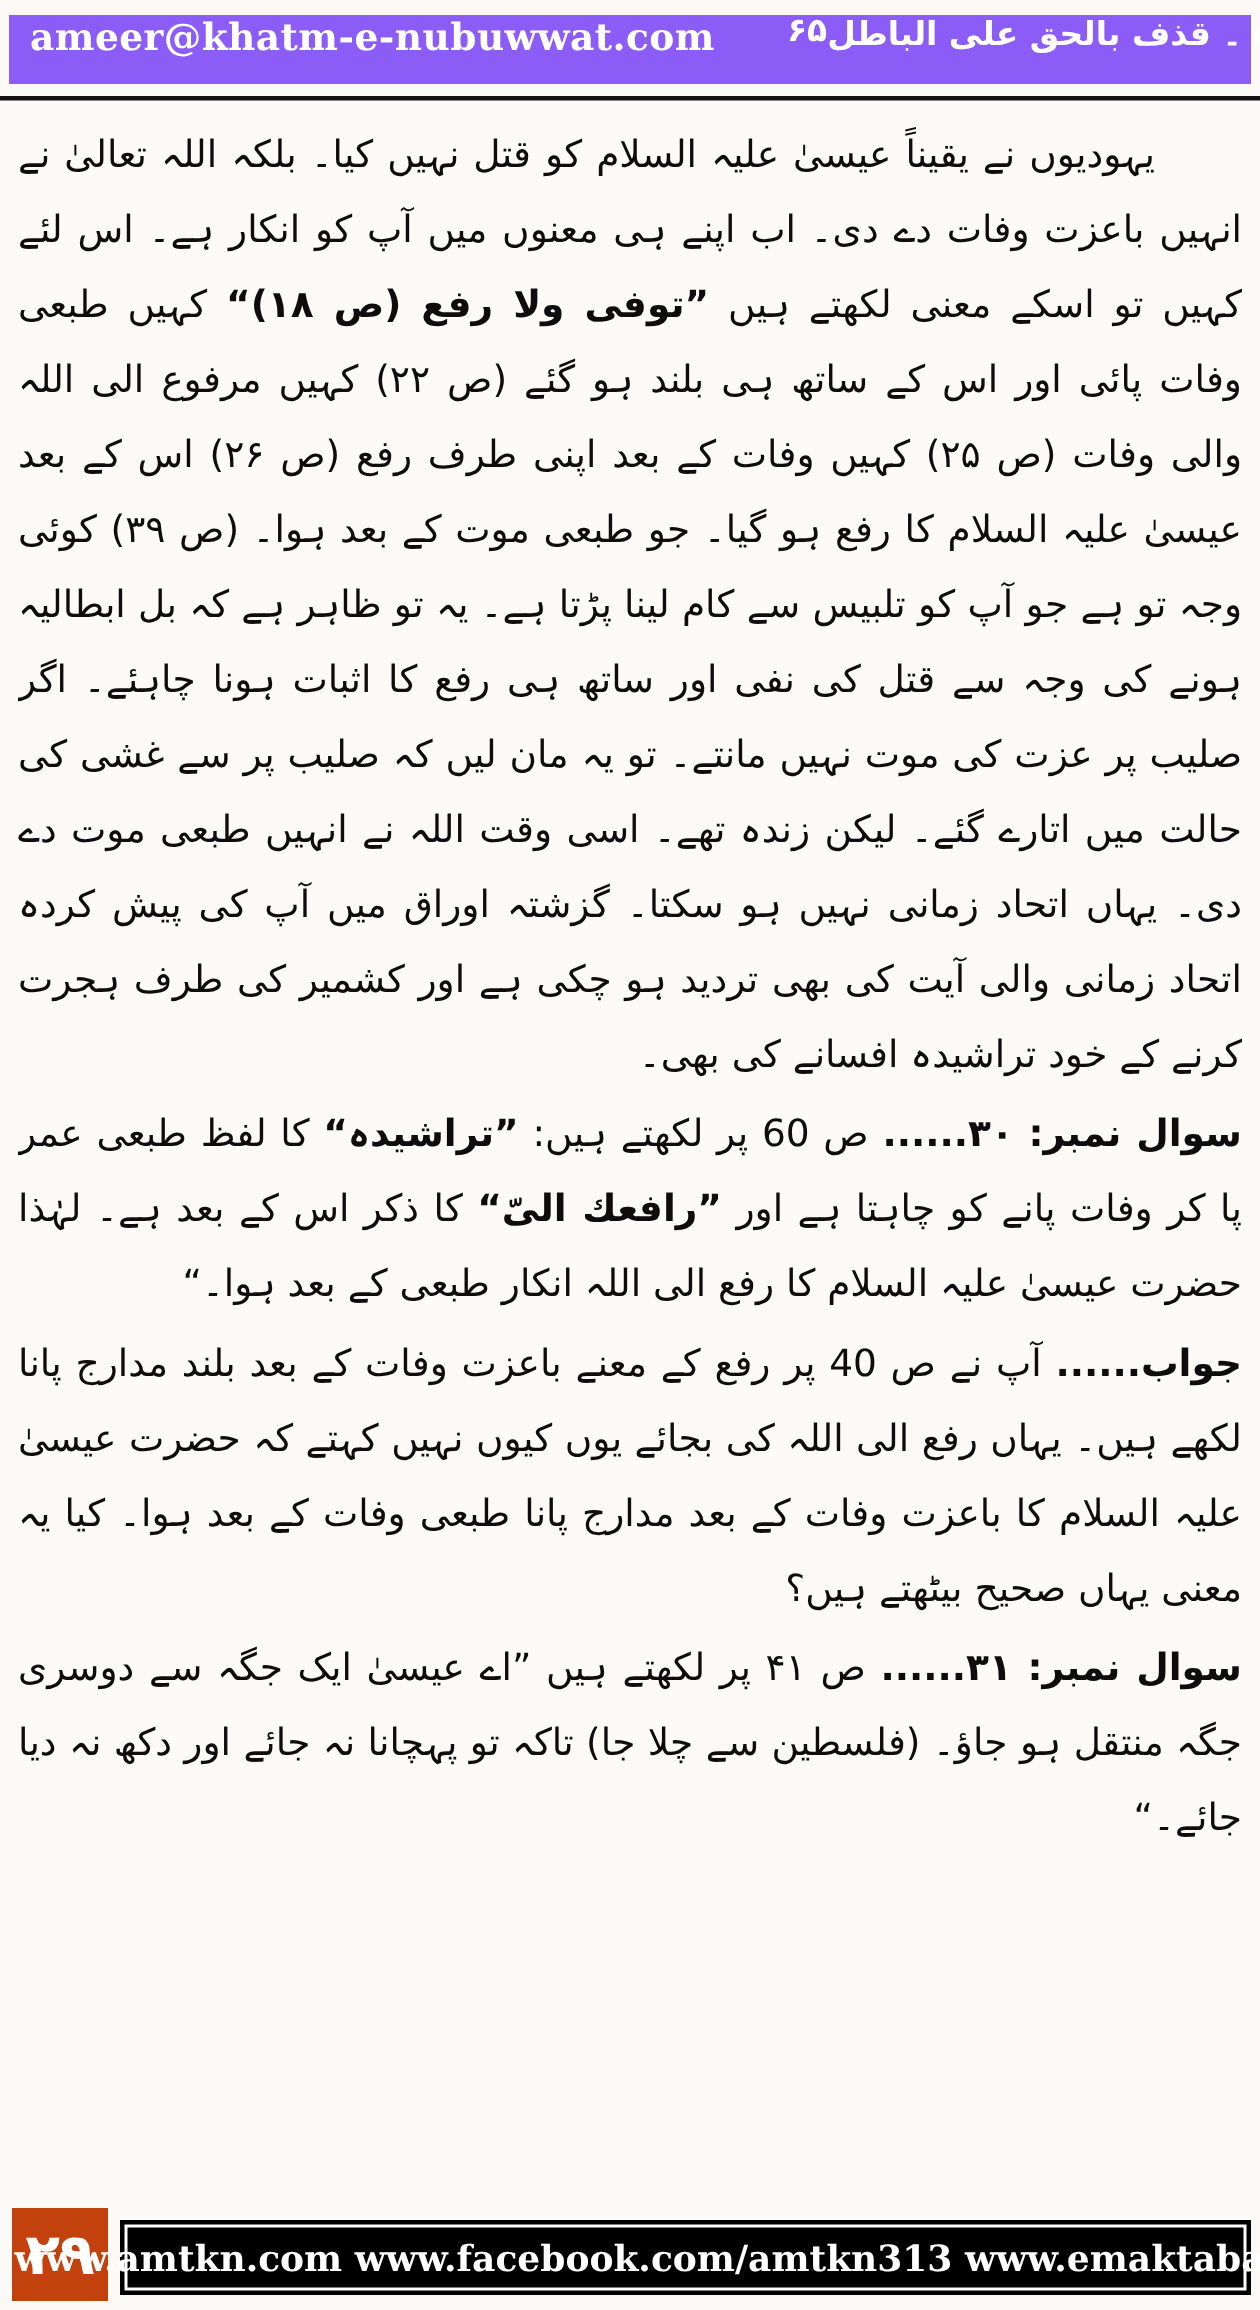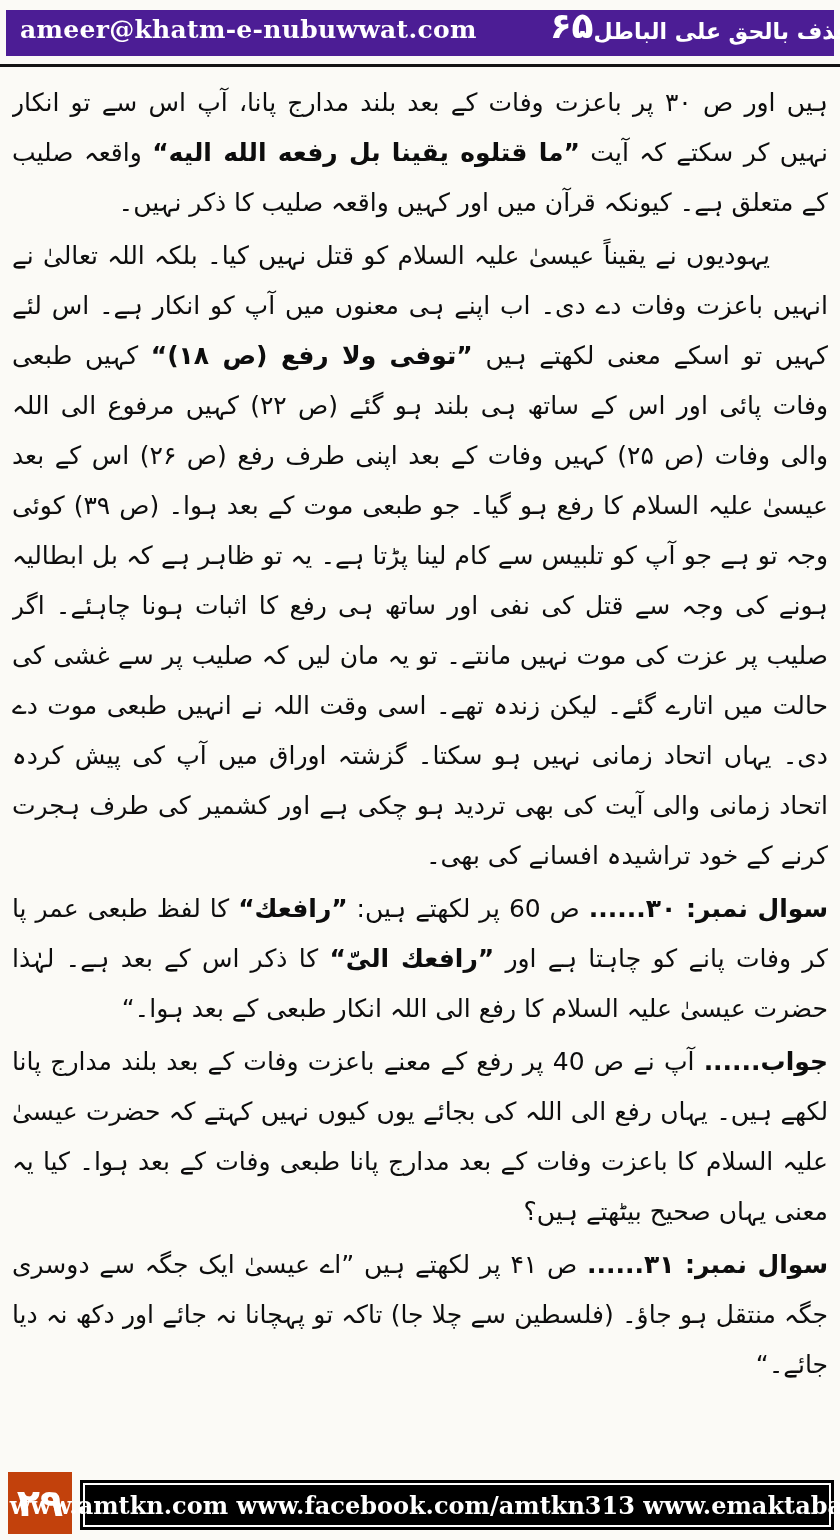--- a/index.html
+++ b/index.html
@@ -5,29 +5,29 @@
   * { margin:0; padding:0; box-sizing:border-box; }
   html,body { background:#d9d9d6; }
   .page {
     width:840px; height:1540px; margin:0 auto; position:relative;
     background:#fbfaf6; overflow:hidden;
     font-family:"DejaVu Sans", sans-serif; color:#0d0d0d;
   }
   
   .header-bar {
     position:absolute; top:10px; left:6px; right:6px; height:46px;
-    background:#4c1d95; color:#ffffff;
-    display:flex; align-items:flex-end; padding:12px 14px;
+    background:#8b5cf6; color:#ffffff;
+    display:flex; align-items:flex-start; padding:0 14px;
   }
   .header-email {
     font-family:"DejaVu Serif", serif; font-weight:bold;
     font-size:25px; letter-spacing:0.3px; white-space:nowrap;
   }
   .header-page-num {
-    font-size:36px; font-weight:bold; margin-left:73px; line-height:1;
+    font-size:22px; font-weight:bold; margin-left:48px; line-height:1;
     direction:rtl;
   }
   .header-title {
     margin-left:auto; direction:rtl; font-size:22px; font-weight:bold;
     white-space:nowrap;
   }
   .header-rule {
     position:absolute; top:64px; left:0; right:0; height:3px; background:#141414;
   }
   
@@ -60,23 +60,22 @@
   <header>
     <div class="header-bar">
       <span class="header-email">ameer@khatm-e-nubuwwat.com</span>
       <span class="header-page-num">۶۵</span>
       <span class="header-title">احتساب جلد ۵ ۔ قذف بالحق علی الباطل</span>
     </div>
     <div class="header-rule"></div>
   </header>
 
   <main class="body-text" id="paragraphs">
-      <p class="para"><span>ہیں اور ص ۳۰ پر باعزت وفات کے بعد بلند مدارج پانا، آپ اس سے تو انکار نہیں کر سکتے کہ آیت </span><span class="bold">”ما قتلوه يقينا بل رفعه الله اليه“</span><span> واقعہ صلیب کے متعلق ہے۔ کیونکہ قرآن میں اور کہیں واقعہ صلیب کا ذکر نہیں۔</span></p>
       <p class="para indent"><span>یہودیوں نے یقیناً عیسیٰ علیہ السلام کو قتل نہیں کیا۔ بلکہ اللہ تعالیٰ نے انہیں باعزت وفات دے دی۔ اب اپنے ہی معنوں میں آپ کو انکار ہے۔ اس لئے کہیں تو اسکے معنی لکھتے ہیں </span><span class="bold">”توفی ولا رفع (ص ۱۸)“</span><span> کہیں طبعی وفات پائی اور اس کے ساتھ ہی بلند ہو گئے (ص ۲۲) کہیں مرفوع الی اللہ والی وفات (ص ۲۵) کہیں وفات کے بعد اپنی طرف رفع (ص ۲۶) اس کے بعد عیسیٰ علیہ السلام کا رفع ہو گیا۔ جو طبعی موت کے بعد ہوا۔ (ص ۳۹) کوئی وجہ تو ہے جو آپ کو تلبیس سے کام لینا پڑتا ہے۔ یہ تو ظاہر ہے کہ بل ابطالیہ ہونے کی وجہ سے قتل کی نفی اور ساتھ ہی رفع کا اثبات ہونا چاہئے۔ اگر صلیب پر عزت کی موت نہیں مانتے۔ تو یہ مان لیں کہ صلیب پر سے غشی کی حالت میں اتارے گئے۔ لیکن زندہ تھے۔ اسی وقت اللہ نے انہیں طبعی موت دے دی۔ یہاں اتحاد زمانی نہیں ہو سکتا۔ گزشتہ اوراق میں آپ کی پیش کردہ اتحاد زمانی والی آیت کی بھی تردید ہو چکی ہے اور کشمیر کی طرف ہجرت کرنے کے خود تراشیدہ افسانے کی بھی۔</span></p>
-      <p class="para"><span class="bold">سوال نمبر: ۳۰......</span><span> ص 60 پر لکھتے ہیں: </span><span class="bold">”رافعك“</span><span> کا لفظ طبعی عمر پا کر وفات پانے کو چاہتا ہے اور </span><span class="bold">”رافعك الیّ“</span><span> کا ذکر اس کے بعد ہے۔ لہٰذا حضرت عیسیٰ علیہ السلام کا رفع الی اللہ انکار طبعی کے بعد ہوا۔“</span></p>
+      <p class="para"><span class="bold">سوال نمبر: ۳۰......</span><span> ص 60 پر لکھتے ہیں: </span><span class="bold">”تراشیدہ“</span><span> کا لفظ طبعی عمر پا کر وفات پانے کو چاہتا ہے اور </span><span class="bold">”رافعك الیّ“</span><span> کا ذکر اس کے بعد ہے۔ لہٰذا حضرت عیسیٰ علیہ السلام کا رفع الی اللہ انکار طبعی کے بعد ہوا۔“</span></p>
       <p class="para"><span class="bold">جواب......</span><span> آپ نے ص 40 پر رفع کے معنے باعزت وفات کے بعد بلند مدارج پانا لکھے ہیں۔ یہاں رفع الی اللہ کی بجائے یوں کیوں نہیں کہتے کہ حضرت عیسیٰ علیہ السلام کا باعزت وفات کے بعد مدارج پانا طبعی وفات کے بعد ہوا۔ کیا یہ معنی یہاں صحیح بیٹھتے ہیں؟</span></p>
       <p class="para"><span class="bold">سوال نمبر: ۳۱......</span><span> ص ۴۱ پر لکھتے ہیں ”اے عیسیٰ ایک جگہ سے دوسری جگہ منتقل ہو جاؤ۔ (فلسطین سے چلا جا) تاکہ تو پہچانا نہ جائے اور دکھ نہ دیا جائے۔“</span></p>
     </main>
 
   <footer>
     <div class="footer-page-box">۲۹</div>
     <div class="footer-bar">
       <span>www.amtkn.com www.facebook.com/amtkn313 www.emaktaba.info</span>
     </div>
   </footer>

